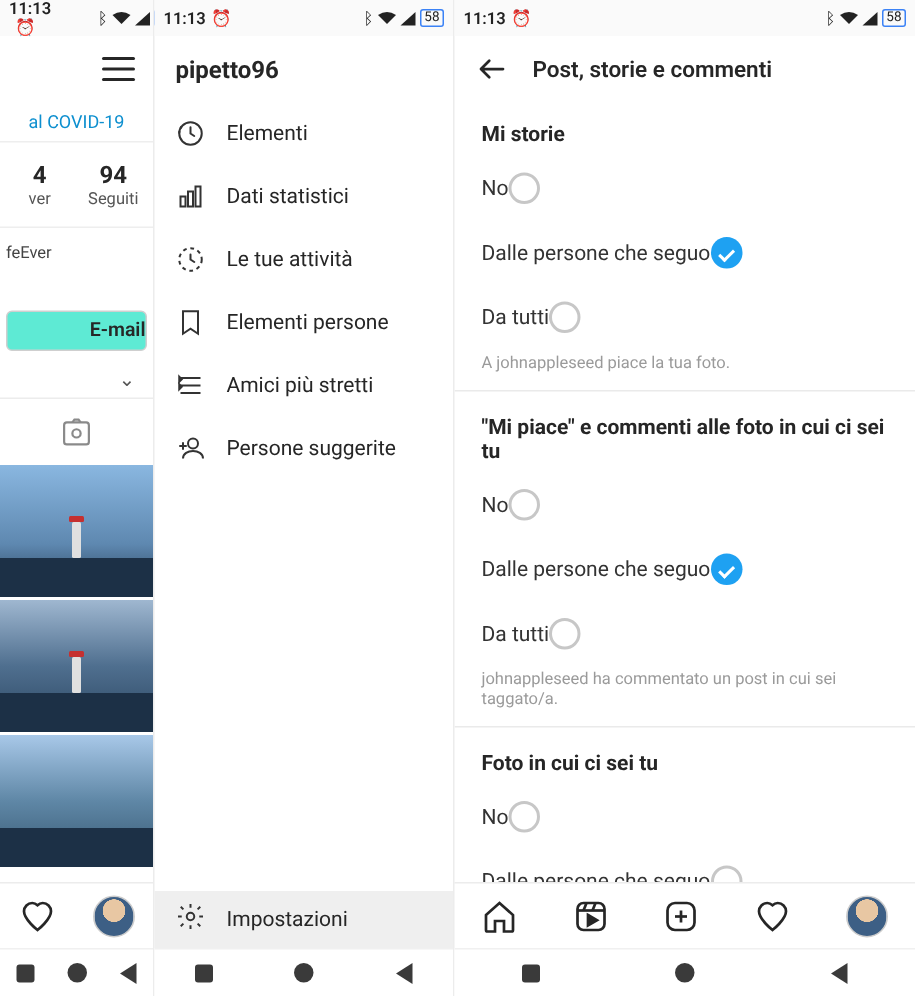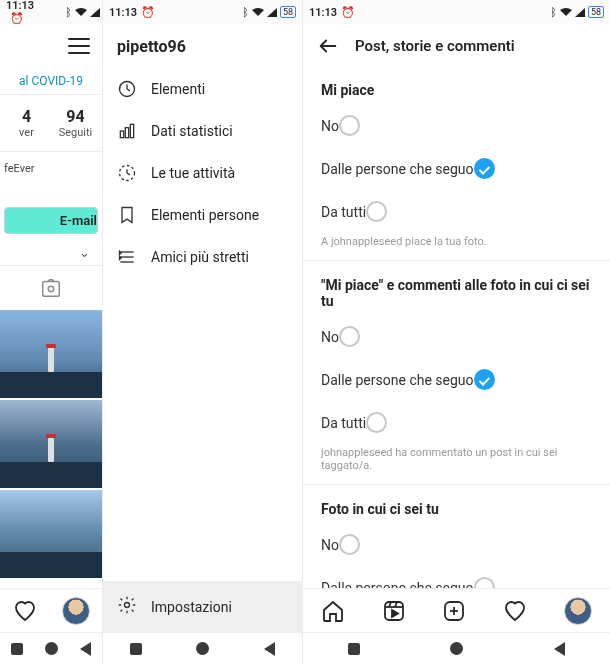--- a/index.html
+++ b/index.html
@@ -39,21 +39,21 @@
 .lighthouse:before{content:'';position:absolute;top:-4px;left:-2px;width:10px;height:4px;background:#c53030;border-radius:1px;}
 .ground{position:absolute;left:0;right:0;bottom:0;height:30%;background:#1c3046;}
 .col-a .bottom{height:44px;border-top:1px solid #ececec;display:flex;align-items:center;justify-content:space-around;}
 .avatar{width:28px;height:28px;border-radius:50%;background:radial-gradient(circle at 50% 35%,#e8c7a3 0 35%,#3d5f85 36% 100%);border:1px solid #ccc;}
 
 
 .col-b .head{height:44px;display:flex;align-items:center;padding:0 14px;font-size:16px;font-weight:700;color:#262626;}
 .col-b .menu{flex:1;}
 .m-item{display:flex;align-items:center;gap:14px;padding:11px 14px;font-size:14px;color:#262626;}
 .m-item .ico{width:20px;height:20px;display:flex;align-items:center;justify-content:center;color:#333;}
-.col-b .settings{height:51px;background:#efefef;display:flex;align-items:center;gap:14px;padding:0 14px;font-size:14px;color:#262626;}
+.col-b .settings{height:38px;background:#efefef;display:flex;align-items:center;gap:14px;padding:0 14px;font-size:14px;color:#262626;}
 
 
 .col-c .head{height:44px;display:flex;align-items:center;gap:16px;padding:0 14px;}
 .col-c .head .title{font-size:15px;font-weight:600;color:#262626;}
 .col-c .scroll{flex:1;overflow:hidden;}
 .sect-title{font-size:14px;font-weight:700;color:#262626;padding:14px 18px 6px;}
 .opt{display:flex;align-items:center;justify-content:flex-start;padding:11px 18px;font-size:14px;color:#333;}
 .radio{width:21px;height:21px;border:2px solid #c7c7c7;border-radius:50%;flex-shrink:0;}
 .radio.on{border:none;background:#1ea1f2;position:relative;}
 .radio.on:after{content:'';position:absolute;left:6px;top:9px;width:4px;height:8px;border:solid #fff;border-width:0 2px 2px 0;transform:rotate(45deg) translate(-1px,-3px);}
@@ -212,20 +212,31 @@
             <svg width="20" height="20" viewBox="0 0 24 24" fill="none" stroke="#333" stroke-width="1.6">
               <line x1="4" y1="6" x2="20" y2="6"></line>
               <line x1="4" y1="12" x2="20" y2="12"></line>
               <line x1="4" y1="18" x2="20" y2="18"></line>
               <polygon points="3,5 5,7 3,9" fill="#333"></polygon>
               <polygon points="3,11 5,13 3,15" fill="#333"></polygon>
             </svg>
           </span>
       <span>Amici più stretti</span>
     </div>
+    <div class="m-item">
+      <span class="ico">
+            <svg width="20" height="20" viewBox="0 0 24 24" fill="none" stroke="#333" stroke-width="1.6">
+              <circle cx="14" cy="8" r="4"></circle>
+              <path d="M6 20c0-4 4-6 8-6s8 2 8 6"></path>
+              <line x1="3" y1="10" x2="9" y2="10"></line>
+              <line x1="6" y1="7" x2="6" y2="13"></line>
+            </svg>
+          </span>
+      <span>Persone suggerite</span>
+    </div>
   </div>
 
   <div class="settings">
     <span class="ico"><svg width="20" height="20" viewBox="0 0 24 24" fill="none" stroke="#333" stroke-width="1.6">
             <circle cx="12" cy="12" r="3"></circle>
             <path d="M12 2v3M12 19v3M4.2 4.2l2.1 2.1M17.7 17.7l2.1 2.1M2 12h3M19 12h3M4.2 19.8l2.1-2.1M17.7 6.3l2.1-2.1"></path>
           </svg></span>
     <span>Impostazioni</span>
   </div>
 
@@ -252,21 +263,21 @@
   </div>
 
   <div class="head">
     <svg width="22" height="22" viewBox="0 0 24 24" fill="none" stroke="#262626" stroke-width="2">
           <path d="M20 12H4M10 6l-6 6 6 6" stroke-linecap="round" stroke-linejoin="round"></path>
         </svg>
     <span class="title">Post, storie e commenti</span>
   </div>
 
   <div class="scroll" id="sections">
-        <div class="sect-title">Mi piace</div>
+        <div class="sect-title">Mi storie</div>
         <div class="opt">
           <span>No</span>
           <span class="radio"></span>
         </div>
         <div class="opt">
           <span>Dalle persone che seguo</span>
           <span class="radio on"></span>
         </div>
         <div class="opt">
           <span>Da tutti</span>

